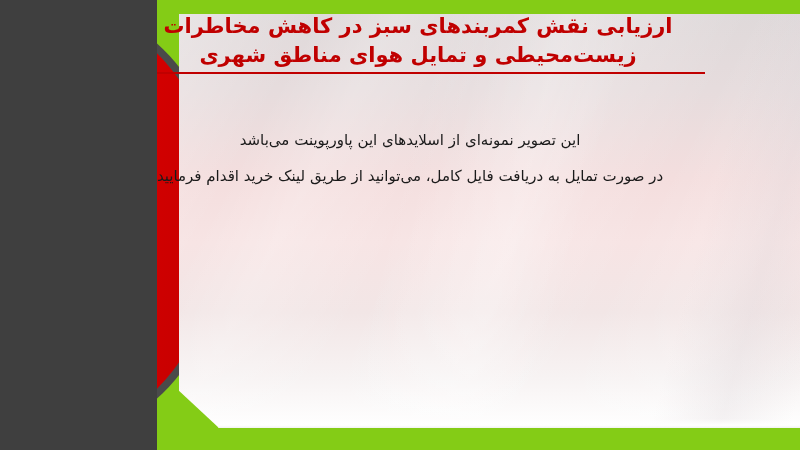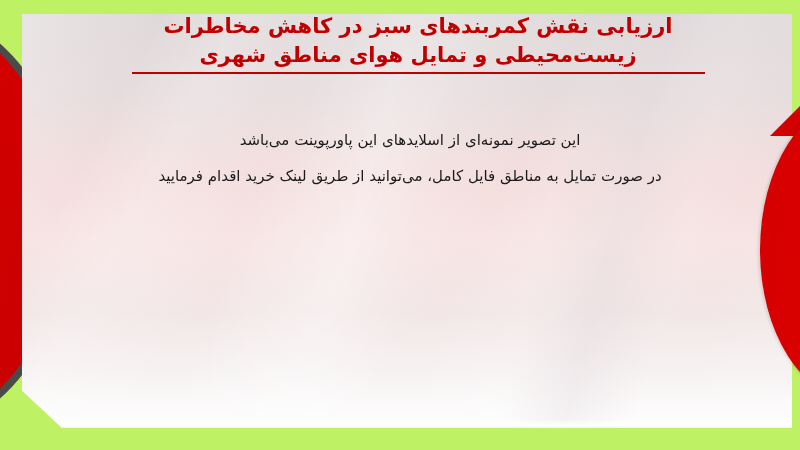--- a/index.html
+++ b/index.html
@@ -2,24 +2,24 @@
 <html lang="fa" dir="rtl"><head>
 <meta charset="utf-8">
 <style>
   html, body {
     margin: 0;
     padding: 0;
     background: #3f3f3f;
   }
   #slide {
     position: relative;
-    width: 800px;
+    width: 643px;
     height: 450px;
     overflow: hidden;
-    background: #bef264;
+    background: #84cc16;
     font-family: "DejaVu Sans", "Liberation Sans", sans-serif;
   }
 
   
   .panel {
     position: absolute;
     left: 22px;
     top: 14px;
     width: 770px;
     height: 414px;
@@ -168,16 +168,16 @@
   <div class="right-circle"></div>
 
   <div class="title-block">
     <div class="title-line">ارزیابی نقش کمربندهای سبز در کاهش مخاطرات</div>
     <div class="title-line">زیست‌محیطی و تمایل هوای مناطق شهری</div>
     <div class="title-rule"></div>
   </div>
 
   <div class="body-block">
     <div class="body-line">این تصویر نمونه‌ای از اسلایدهای این پاورپوینت می‌باشد</div>
-    <div class="body-line">در صورت تمایل به مناطق فایل کامل، می‌توانید از طریق لینک خرید اقدام فرمایید</div>
+    <div class="body-line">در صورت تمایل به دریافت فایل کامل، می‌توانید از طریق لینک خرید اقدام فرمایید</div>
   </div>
 
 </div>
 
 </body></html>

